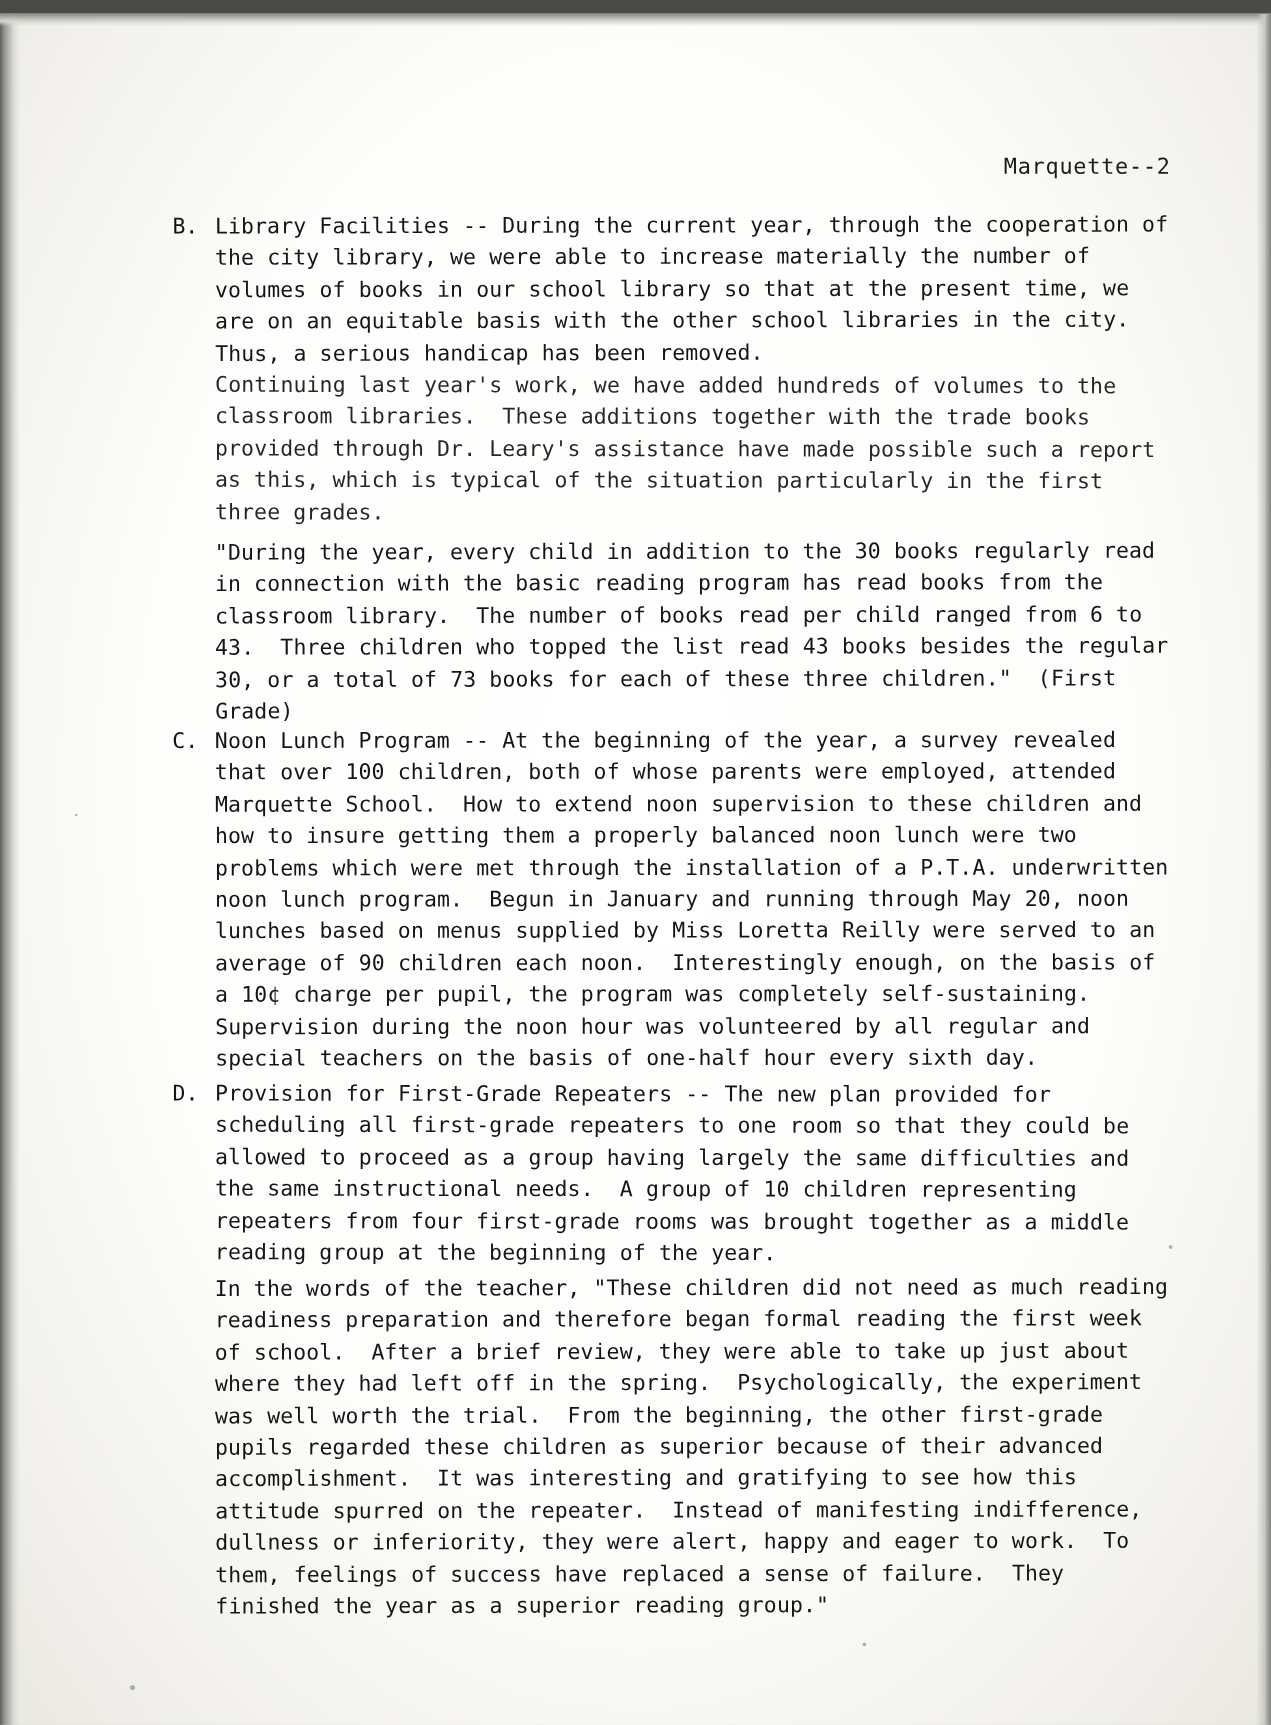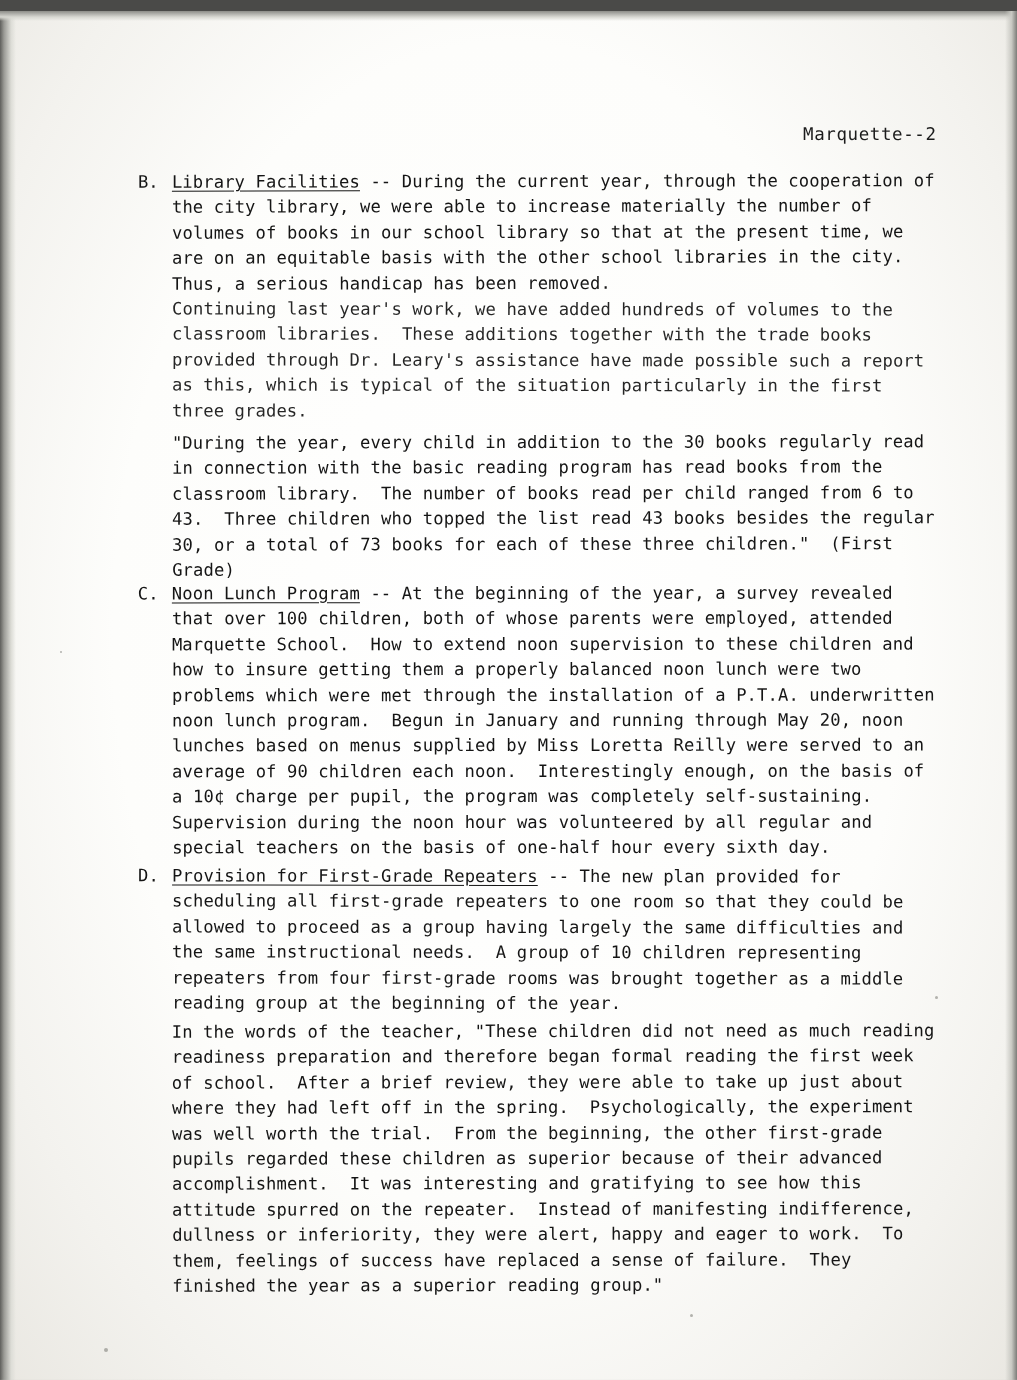--- a/index.html
+++ b/index.html
@@ -87,21 +87,20 @@
     top: 0;
     font-size: 17.2px;
     line-height: 25.4px;
   }
 
   .body-indent {
     margin-left: 34px;
   }
 
   .lead {
-    text-decoration: underline;
     text-underline-offset: 2.5px;
   }
 
   
   .tilt1 { transform: rotate(-0.12deg); }
   .tilt2 { transform: rotate(0.09deg); }
   .tilt3 { transform: rotate(-0.06deg); }
 
   .ink-fade { opacity: .93; }
 </style>

